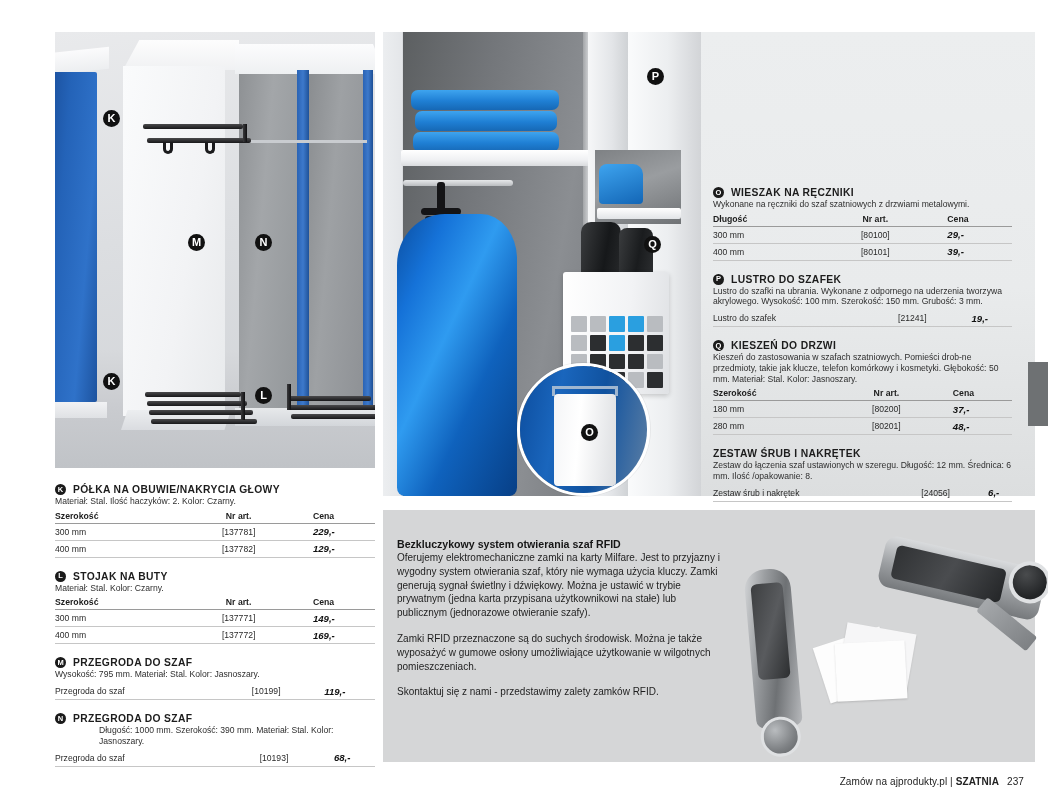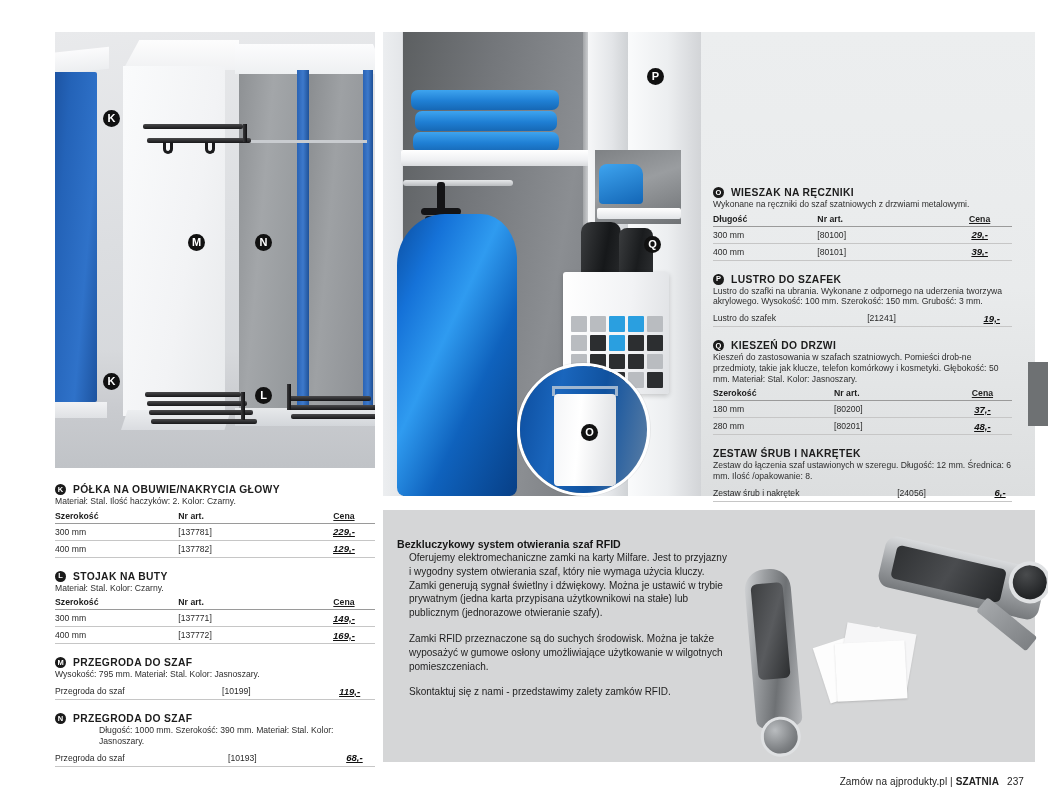--- a/index.html
+++ b/index.html
@@ -84,22 +84,22 @@
     width:11px; height:11px; border-radius:50%; background:#1a1a1a; color:#fff;
     font-size:7.5px; font-weight:bold; display:flex; align-items:center; justify-content:center;
     flex:0 0 auto; line-height:1;
   }
   .sect-title { font-size:10.3px; font-weight:bold; color:#1c1c1c; letter-spacing:.35px; }
   .sect-desc { font-size:8.6px; color:#2e2e2e; line-height:1.25; margin-bottom:3px; }
 
   table.prc { width:100%; border-collapse:collapse; font-size:8.6px; color:#1c1c1c; }
   table.prc th { text-align:left; font-weight:bold; font-size:8.7px; padding:1px 0 2px 0;
     border-bottom:1px solid #9a9a9a;margin-left:38px; }
-  table.prc th.art, table.prc td.art { text-align:left; padding-right:14px; }
-  table.prc th.cena, table.prc td.cena { text-align:center;text-decoration:underline; }
+  table.prc th.art, table.prc td.art { text-align:center; padding-right:14px; }
+  table.prc th.cena, table.prc td.cena { text-align:left; }
   table.prc td { padding:2.5px 0; border-bottom:1px solid #c6c6c6; color:#2a2a2a; }
   table.prc td.cena { font-weight:bold; font-style:italic; font-size:9.6px; color:#111; }
   table.prc tr.single td { border-bottom:1px solid #c6c6c6; }
 
   
   .photo-mid {
     position:absolute; left:383px; top:32px; width:318px; height:464px;
     background:#c3c5c8; overflow:hidden;
   }
   .pm-wall { position:absolute; left:0; top:0; width:100%; height:100%;
@@ -162,21 +162,21 @@
   
   .right-col { position:absolute; left:701px; top:32px; width:334px; height:464px;
     background: linear-gradient(180deg,#eceeef 0%, #e9ebec 55%, #dcdedf 100%);
     padding: 155px 23px 0 12px; }
 
   
   .rfid { position:absolute; left:383px; top:510px; width:652px; height:252px;
     background:#d5d6d7; }
   .rfid-text { position:absolute; left:14px; top:28px; width:330px; }
   .rfid-title { font-size:10.6px; font-weight:bold; color:#161616; margin-bottom:1px; }
-  .rfid-p { font-size:10px; color:#1e1e1e; line-height:1.38;margin-left:12px; }
+  .rfid-p { font-size:10px; color:#1e1e1e; line-height:1.38; }
   .rfid-p + .rfid-p { margin-top:12px; }
   .rfid-img { position:absolute; left:345px; top:14px; width:300px; height:226px; }
   .lock-a { position:absolute; left:22px; top:45px; width:46px; height:158px;
     background: linear-gradient(100deg,#d6d8da 0%,#9b9ea1 30%,#6e7174 60%,#b8babd 100%);
     border-radius:20px 20px 8px 8px; transform: rotate(-5deg); }
   .lock-a .screen { position:absolute; left:6px; top:14px; width:32px; height:96px;
     background: linear-gradient(110deg,#3c3e40,#595b5e 50%,#2c2e30); border-radius:6px; }
   .lock-a .knob { position:absolute; left:3px; top:148px; width:40px; height:40px; border-radius:50%;
     background: radial-gradient(circle at 35% 30%,#b9bcbf,#7e8184 60%,#5e6164); border:3px solid #dfe1e3; }
   .lock-b { position:absolute; left:152px; top:28px; width:164px; height:52px;

